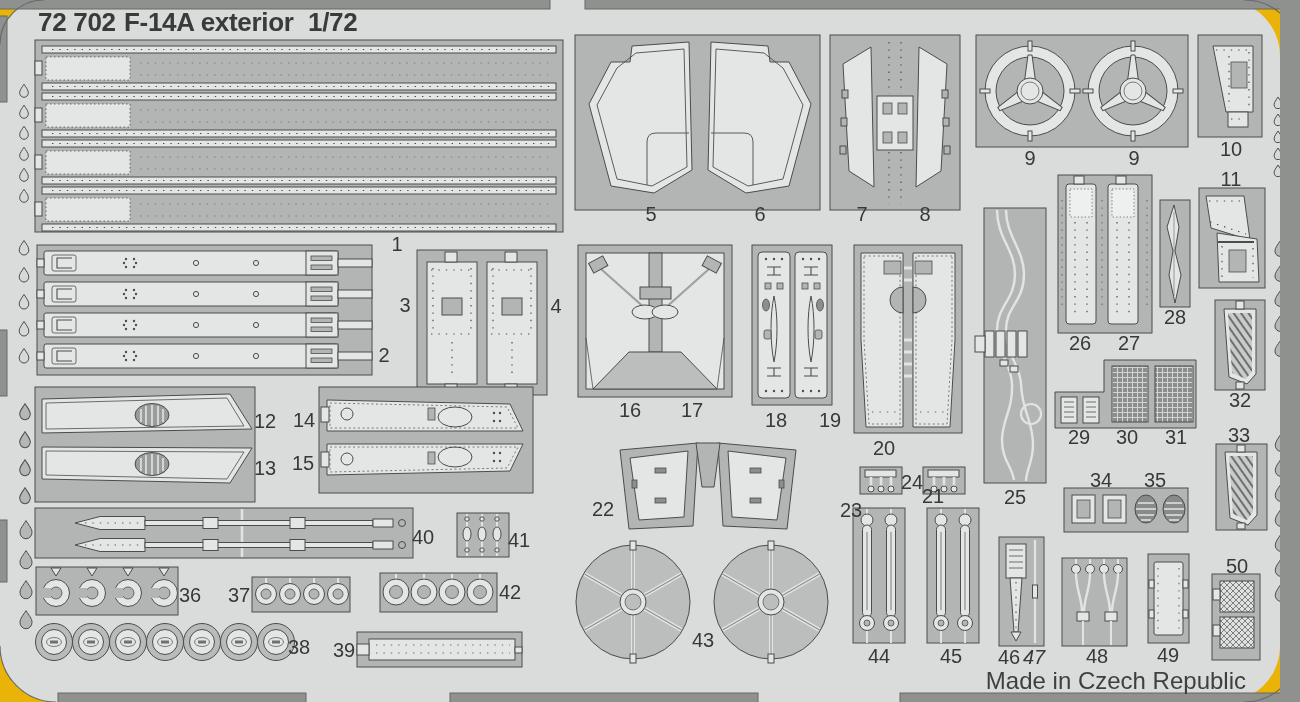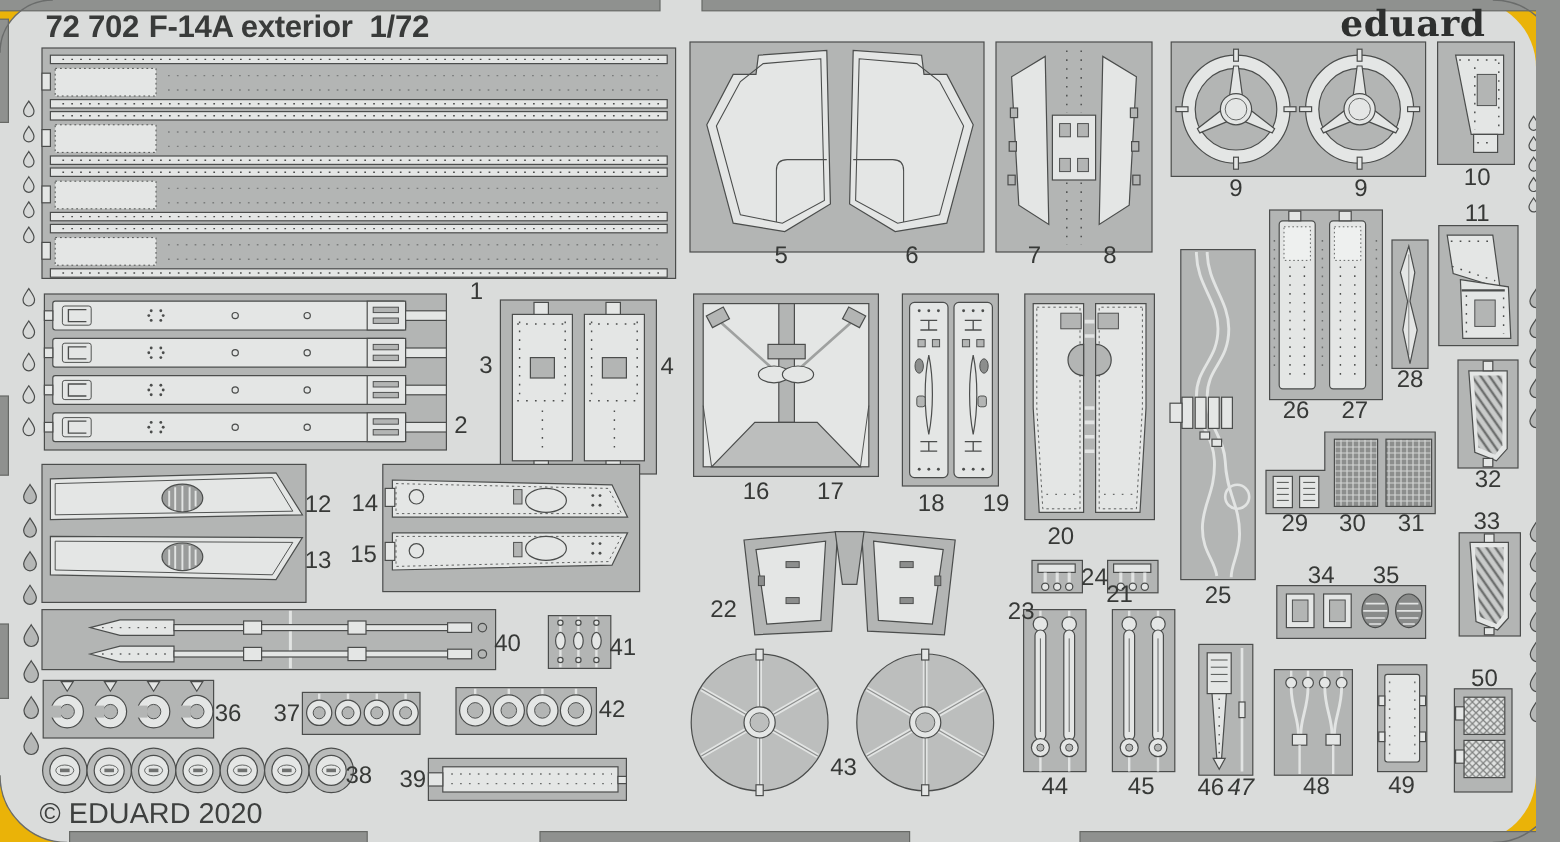--- a/index.html
+++ b/index.html
@@ -879,21 +879,20 @@
         <path d="M0,-7.5 C2.3,-3.8 4.8,-1.2 4.8,1.9 A4.8,5.1 0 1 1 -4.8,1.9 C-4.8,-1.2 -2.3,-3.8 0,-7.5 Z" transform="translate(1281,568) scale(1.2)" fill="#b5b7b6" stroke="#4b4d4c" stroke-width="0.83"></path>
         <path d="M0,-7.5 C2.3,-3.8 4.8,-1.2 4.8,1.9 A4.8,5.1 0 1 1 -4.8,1.9 C-4.8,-1.2 -2.3,-3.8 0,-7.5 Z" transform="translate(1281,593) scale(1.2)" fill="#b5b7b6" stroke="#4b4d4c" stroke-width="0.83"></path>
       </g>
   </svg>
 
   <div>
     <span class="hdr-text" style="left:38px">72 702</span>
     <span class="hdr-text" style="left:124px">F-14A exterior</span>
     <span class="hdr-text" style="left:308px">1/72</span>
   </div>
-  <div id="brand">eduard</div>
 
   <div id="labels-layer">
       <span class="plabel" style="left: 397px; top: 244px;">1</span>
       <span class="plabel" style="left: 384px; top: 355px;">2</span>
       <span class="plabel" style="left: 405px; top: 305px;">3</span>
       <span class="plabel" style="left: 556px; top: 306px;">4</span>
       <span class="plabel" style="left: 651px; top: 214px;">5</span>
       <span class="plabel" style="left: 760px; top: 214px;">6</span>
       <span class="plabel" style="left: 862px; top: 214px;">7</span>
       <span class="plabel" style="left: 925px; top: 214px;">8</span>
@@ -935,14 +934,14 @@
       <span class="plabel" style="left: 703px; top: 640px;">43</span>
       <span class="plabel" style="left: 879px; top: 656px;">44</span>
       <span class="plabel" style="left: 951px; top: 656px;">45</span>
       <span class="plabel" style="left: 1009px; top: 657px;">46</span>
       <span class="plabel" style="left: 1034px; top: 657px; font-style: italic;">47</span>
       <span class="plabel" style="left: 1097px; top: 656px;">48</span>
       <span class="plabel" style="left: 1168px; top: 655px;">49</span>
       <span class="plabel" style="left: 1237px; top: 566px;">50</span>
     </div>
 
-  <div id="copyright">© EDUARD 2020</div>
+  <div id="madein">Made in Czech Republic</div>
 </div>
 
 </body></html>

